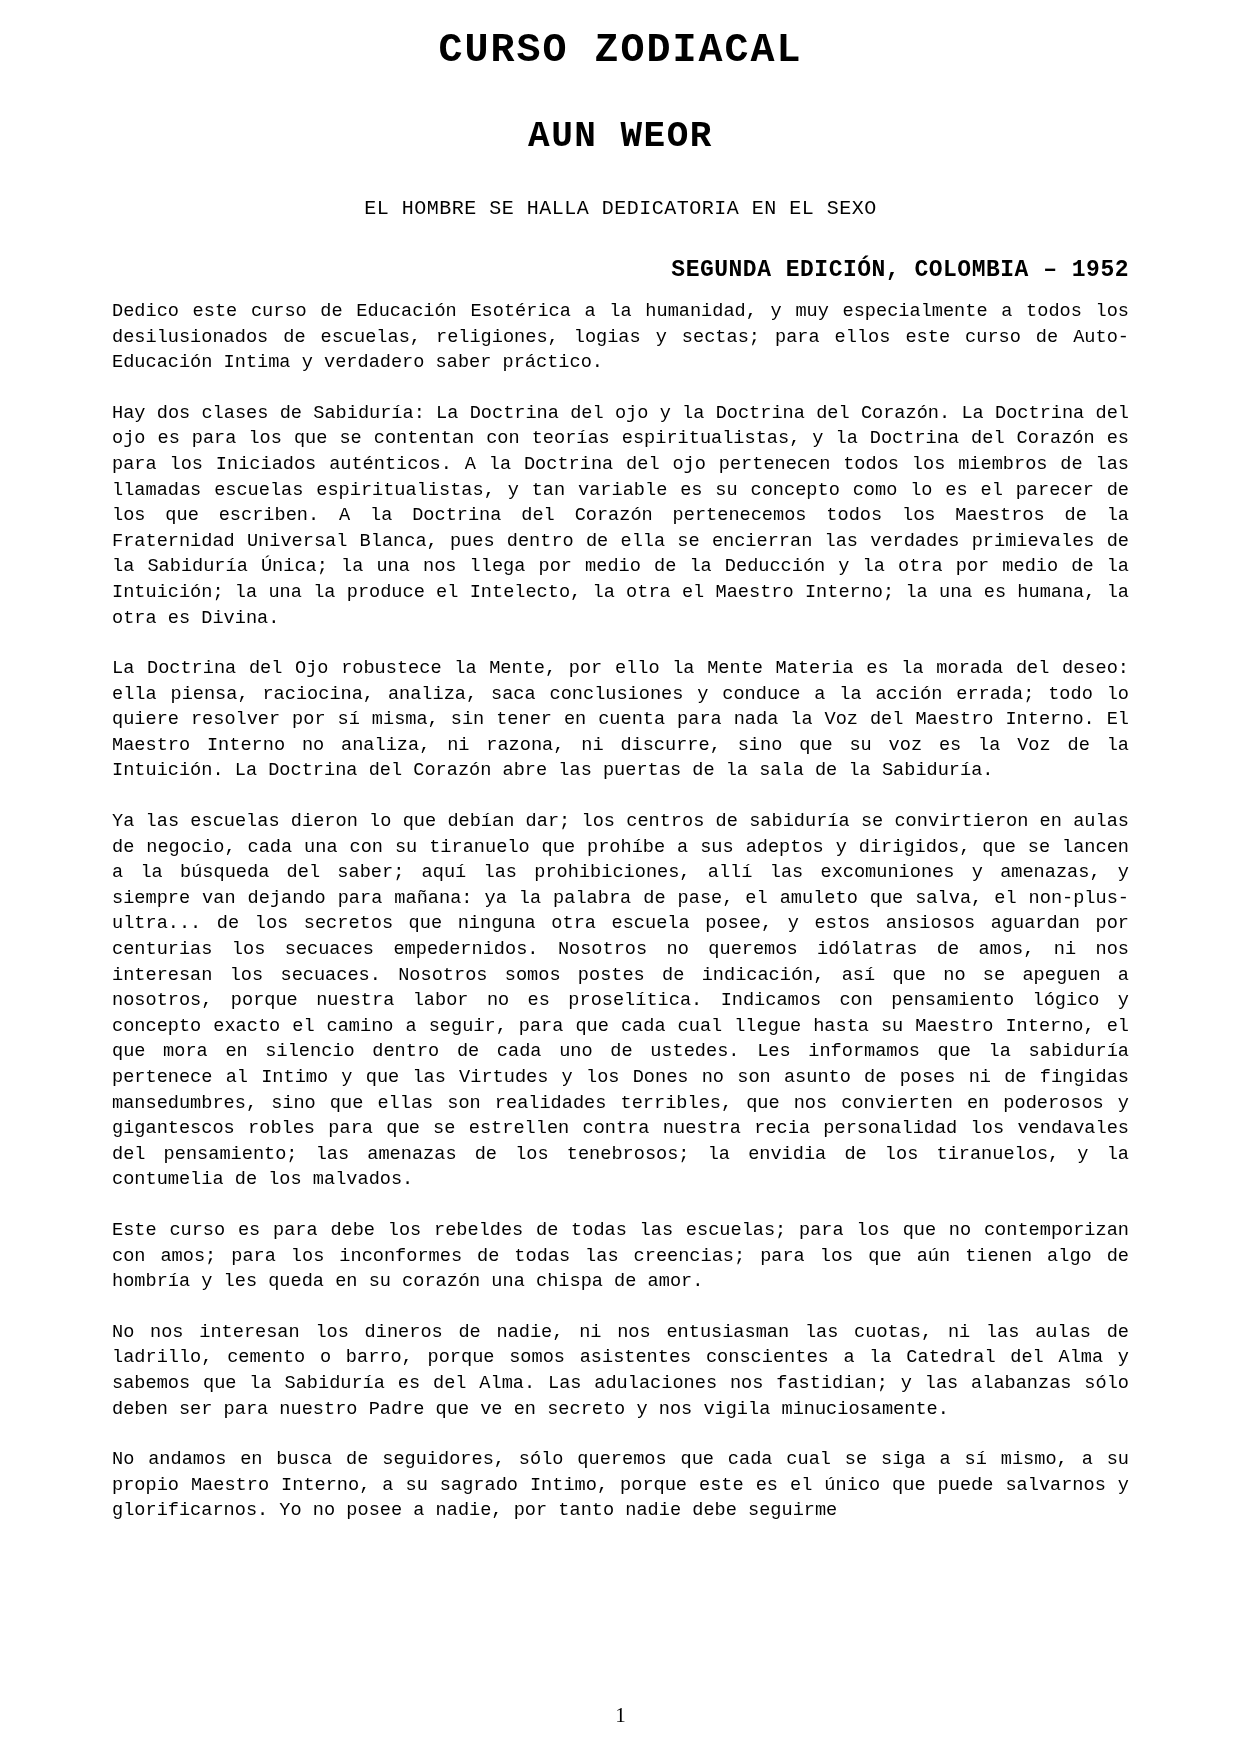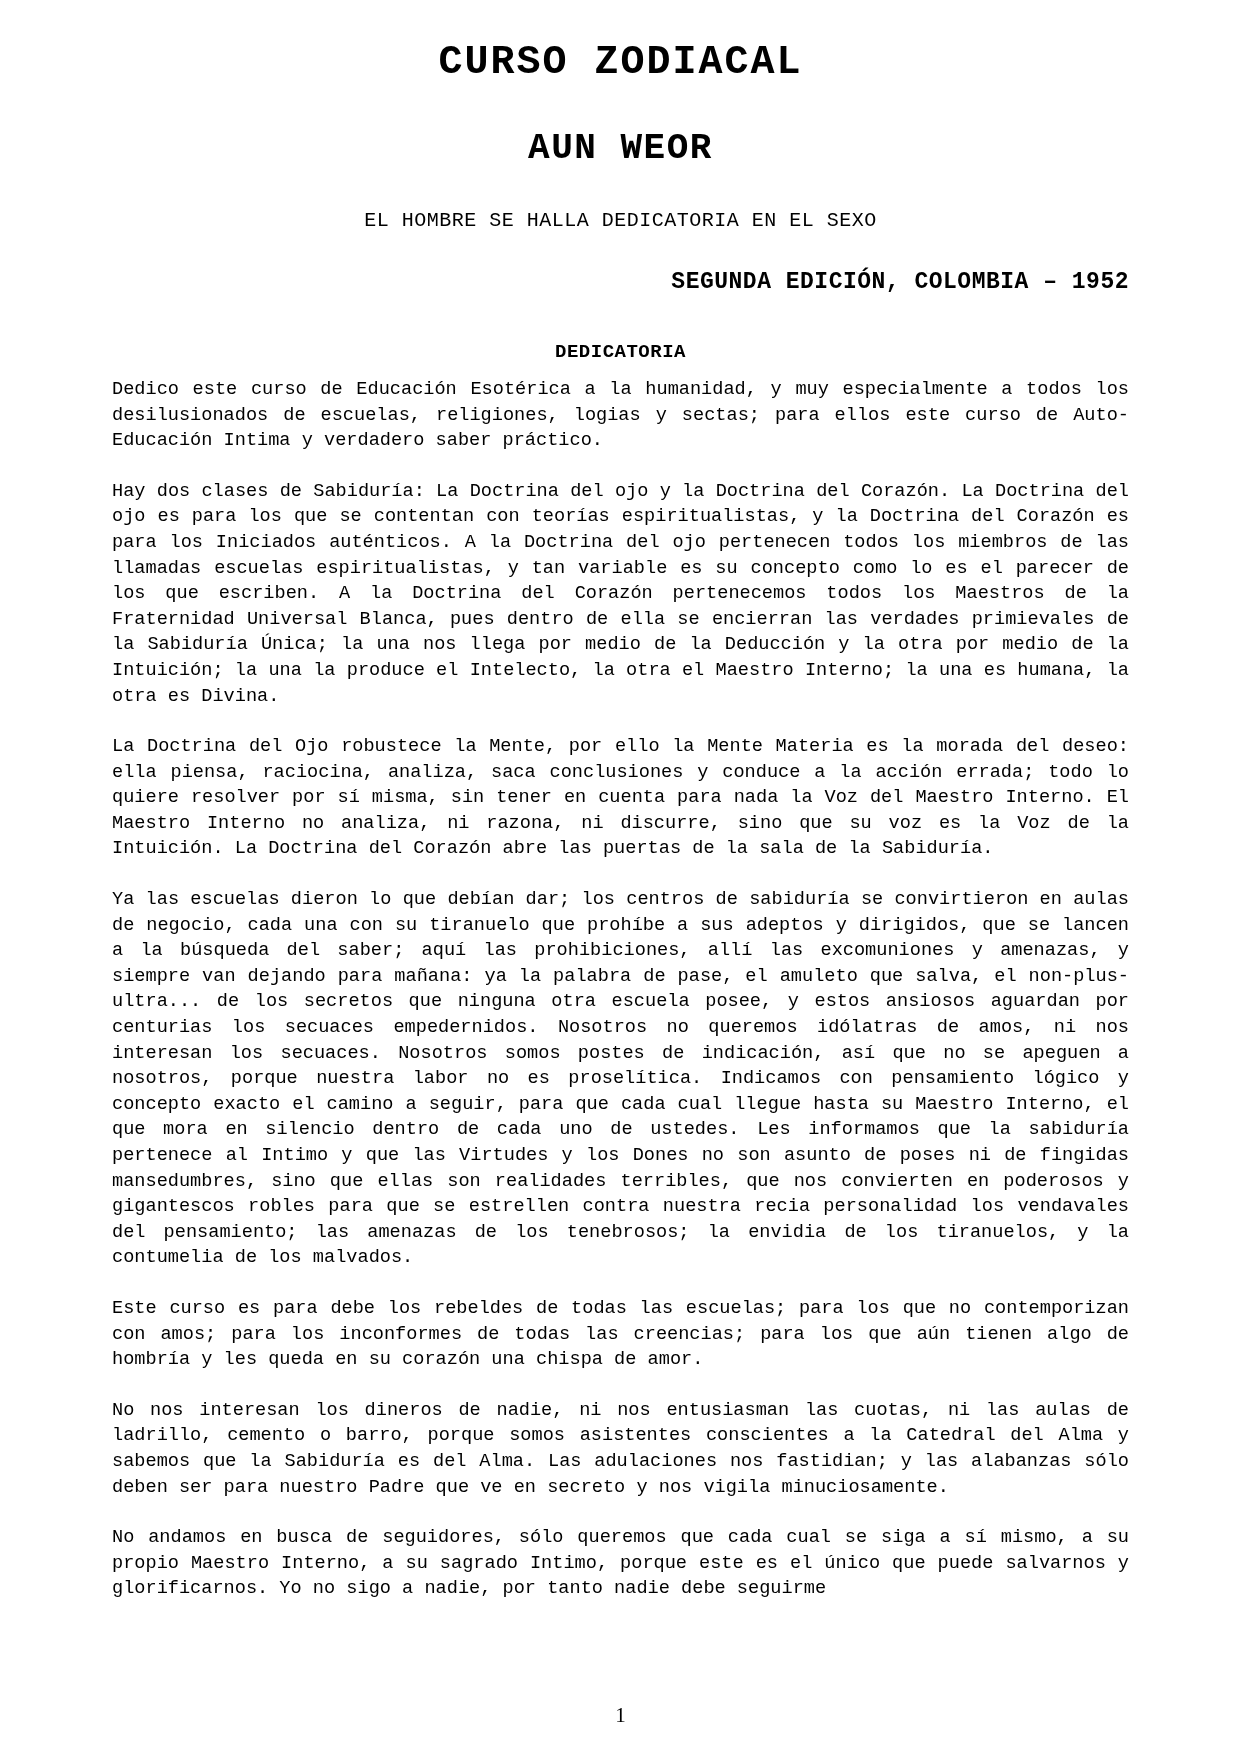--- a/index.html
+++ b/index.html
@@ -6,21 +6,21 @@
     margin: 0;
     padding: 0;
     background: #ffffff;
   }
   .page {
     position: relative;
     width: 1241px;
     height: 1754px;
     background: #ffffff;
     box-sizing: border-box;
-    padding: 40px 112px 0 112px;
+    padding: 28px 112px 0 112px;
     font-family: "Liberation Mono", "DejaVu Sans Mono", monospace;
     color: #000000;
     overflow: hidden;
   }
   .title {
     text-align: center;
     font-size: 40px;
     font-weight: bold;
     letter-spacing: 2px;
     margin: 0 0 0 0;
@@ -88,27 +88,26 @@
 <div class="page">
 
   <h1 class="title">CURSO ZODIACAL</h1>
 
   <h2 class="author">AUN WEOR</h2>
 
   <div class="tagline">EL HOMBRE SE HALLA DEDICATORIA EN EL SEXO</div>
 
   <div class="edition">SEGUNDA EDICIÓN, COLOMBIA – 1952</div>
 
-  <div class="section-heading">DEDICATORIA</div>
 
   <div class="body-block">
     <p class="para">Dedico este curso de Educación Esotérica a la humanidad, y muy especialmente a todos los desilusionados de escuelas, religiones, logias y sectas; para ellos este curso de Auto-Educación Intima y verdadero saber práctico.</p>
     <p class="para">Hay dos clases de Sabiduría: La Doctrina del ojo y la Doctrina del Corazón. La Doctrina del ojo es para los que se contentan con teorías espiritualistas, y la Doctrina del Corazón es para los Iniciados auténticos. A la Doctrina del ojo pertenecen todos los miembros de las llamadas escuelas espiritualistas, y tan variable es su concepto como lo es el parecer de los que escriben. A la Doctrina del Corazón pertenecemos todos los Maestros de la Fraternidad Universal Blanca, pues dentro de ella se encierran las verdades primievales de la Sabiduría Única; la una nos llega por medio de la Deducción y la otra por medio de la Intuición; la una la produce el Intelecto, la otra el Maestro Interno; la una es humana, la otra es Divina.</p>
     <p class="para">La Doctrina del Ojo robustece la Mente, por ello la Mente Materia es la morada del deseo: ella piensa, raciocina, analiza, saca conclusiones y conduce a la acción errada; todo lo quiere resolver por sí misma, sin tener en cuenta para nada la Voz del Maestro Interno. El Maestro Interno no analiza, ni razona, ni discurre, sino que su voz es la Voz de la Intuición. La Doctrina del Corazón abre las puertas de la sala de la Sabiduría.</p>
     <p class="para">Ya las escuelas dieron lo que debían dar; los centros de sabiduría se convirtieron en aulas de negocio, cada una con su tiranuelo que prohíbe a sus adeptos y dirigidos, que se lancen a la búsqueda del saber; aquí las prohibiciones, allí las excomuniones y amenazas, y siempre van dejando para mañana: ya la palabra de pase, el amuleto que salva, el non-plus-ultra... de los secretos que ninguna otra escuela posee, y estos ansiosos aguardan por centurias los secuaces empedernidos. Nosotros no queremos idólatras de amos, ni nos interesan los secuaces. Nosotros somos postes de indicación, así que no se apeguen a nosotros, porque nuestra labor no es proselítica. Indicamos con pensamiento lógico y concepto exacto el camino a seguir, para que cada cual llegue hasta su Maestro Interno, el que mora en silencio dentro de cada uno de ustedes. Les informamos que la sabiduría pertenece al Intimo y que las Virtudes y los Dones no son asunto de poses ni de fingidas mansedumbres, sino que ellas son realidades terribles, que nos convierten en poderosos y gigantescos robles para que se estrellen contra nuestra recia personalidad los vendavales del pensamiento; las amenazas de los tenebrosos; la envidia de los tiranuelos, y la contumelia de los malvados.</p>
     <p class="para">Este curso es para debe los rebeldes de todas las escuelas; para los que no contemporizan con amos; para los inconformes de todas las creencias; para los que aún tienen algo de hombría y les queda en su corazón una chispa de amor.</p>
     <p class="para">No nos interesan los dineros de nadie, ni nos entusiasman las cuotas, ni las aulas de ladrillo, cemento o barro, porque somos asistentes conscientes a la Catedral del Alma y sabemos que la Sabiduría es del Alma. Las adulaciones nos fastidian; y las alabanzas sólo deben ser para nuestro Padre que ve en secreto y nos vigila minuciosamente.</p>
-    <p class="para">No andamos en busca de seguidores, sólo queremos que cada cual se siga a sí mismo, a su propio Maestro Interno, a su sagrado Intimo, porque este es el único que puede salvarnos y glorificarnos. Yo no sigo a nadie, por tanto nadie debe seguirme</p>
+    <p class="para">No andamos en busca de seguidores, sólo queremos que cada cual se siga a sí mismo, a su propio Maestro Interno, a su sagrado Intimo, porque este es el único que puede salvarnos y glorificarnos. Yo no posee a nadie, por tanto nadie debe seguirme</p>
   </div>
 
   <div class="page-number">1</div>
 
 </div>
 
 </body></html>

